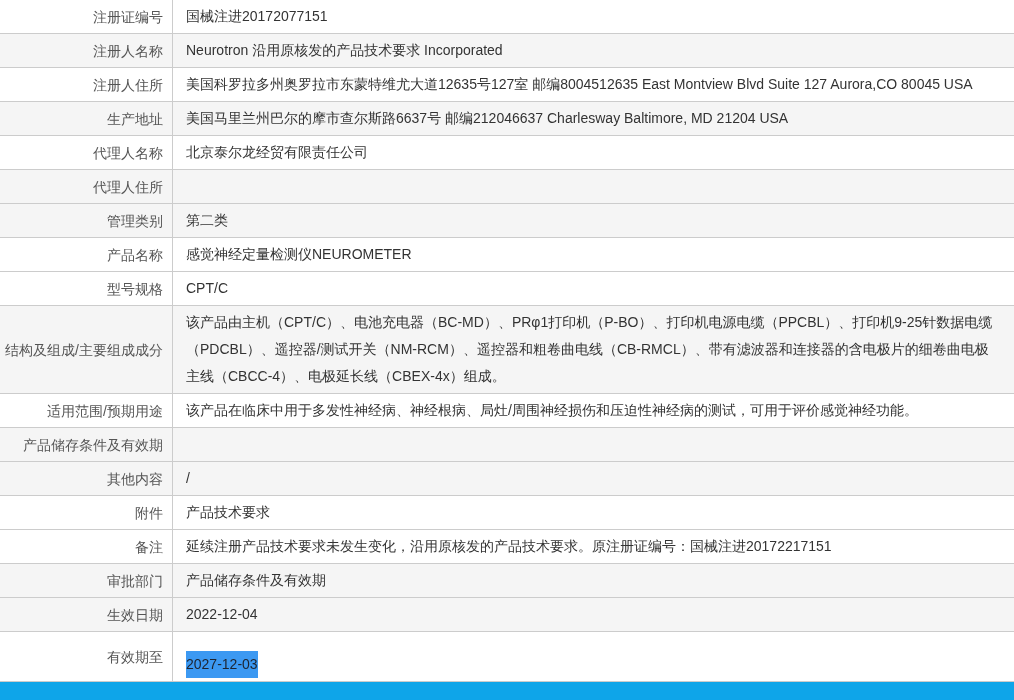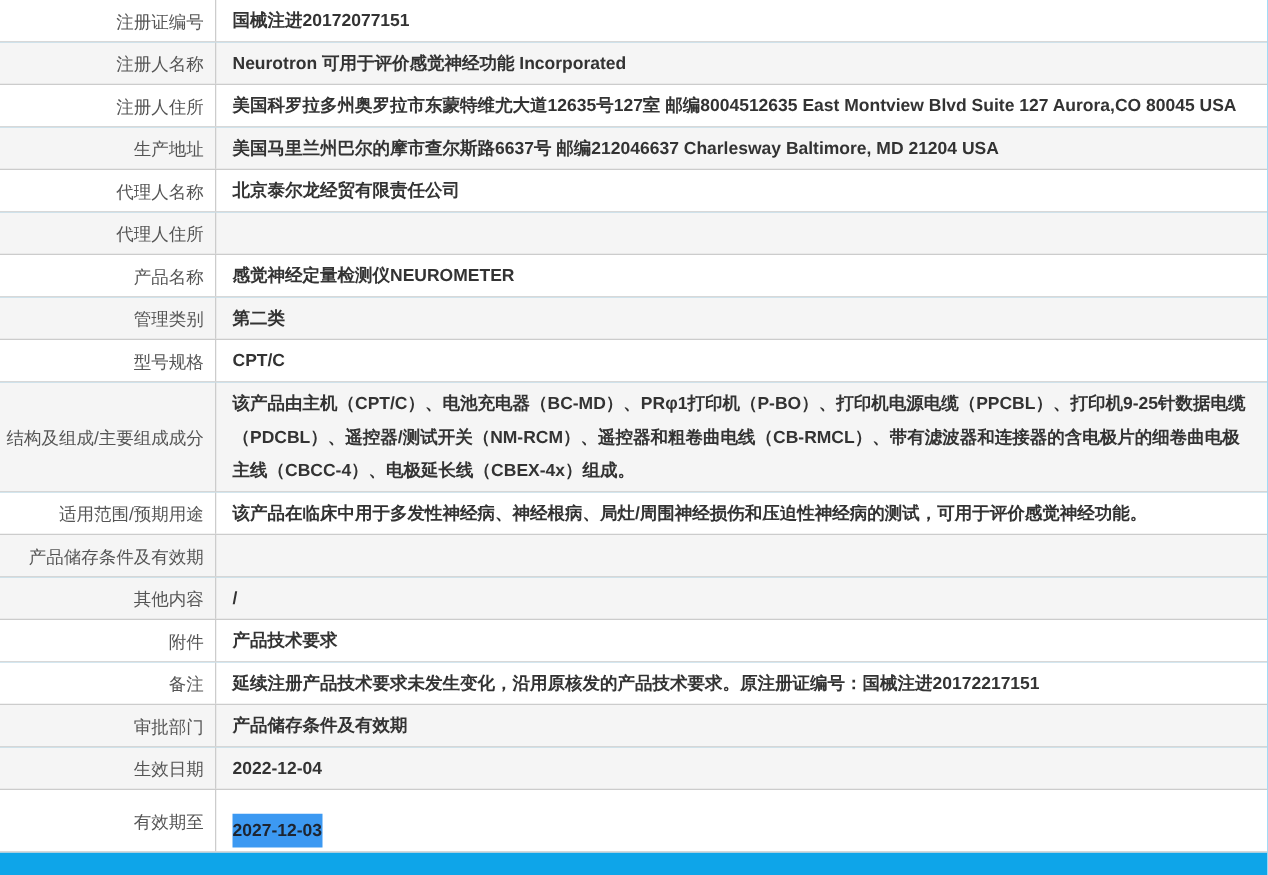--- a/index.html
+++ b/index.html
@@ -42,21 +42,20 @@
   }
   .value-cell {
     flex: 1 1 auto;
     display: flex;
     align-items: center;
     padding: 3px 12px 3px 13px;
     color: #333333;
     font-size: 14px;
     line-height: 27px;
     word-break: break-word;
-    font-weight: bold;
   }
   .value-cell span.hl {
     background: #3c99f2;
     color: #1d2430;
     margin-top: 16px;
   }
 </style>
 </head>
 <body>
 
@@ -64,21 +63,21 @@
   <div class="reg-table">
       <div class="row">
     <div class="label-cell">注册证编号</div>
     <div class="value-cell">
       <span>国械注进20172077151</span>
     </div>
   </div>
       <div class="row alt">
     <div class="label-cell">注册人名称</div>
     <div class="value-cell">
-      <span>Neurotron 可用于评价感觉神经功能 Incorporated</span>
+      <span>Neurotron 沿用原核发的产品技术要求 Incorporated</span>
     </div>
   </div>
       <div class="row">
     <div class="label-cell">注册人住所</div>
     <div class="value-cell">
       <span>美国科罗拉多州奥罗拉市东蒙特维尤大道12635号127室 邮编8004512635 East Montview Blvd Suite 127 Aurora,CO 80045 USA</span>
     </div>
   </div>
       <div class="row alt">
     <div class="label-cell">生产地址</div>
@@ -88,30 +87,30 @@
   </div>
       <div class="row">
     <div class="label-cell">代理人名称</div>
     <div class="value-cell">
       <span>北京泰尔龙经贸有限责任公司</span>
     </div>
   </div>
       <div class="row alt">
     <div class="label-cell">代理人住所</div>
   </div>
+      <div class="row alt">
+    <div class="label-cell">管理类别</div>
+    <div class="value-cell">
+      <span>第二类</span>
+    </div>
+  </div>
       <div class="row">
     <div class="label-cell">产品名称</div>
     <div class="value-cell">
       <span>感觉神经定量检测仪NEUROMETER</span>
-    </div>
-  </div>
-      <div class="row alt">
-    <div class="label-cell">管理类别</div>
-    <div class="value-cell">
-      <span>第二类</span>
     </div>
   </div>
       <div class="row">
     <div class="label-cell">型号规格</div>
     <div class="value-cell">
       <span>CPT/C</span>
     </div>
   </div>
       <div class="row alt">
     <div class="label-cell">结构及组成/主要组成成分</div>

